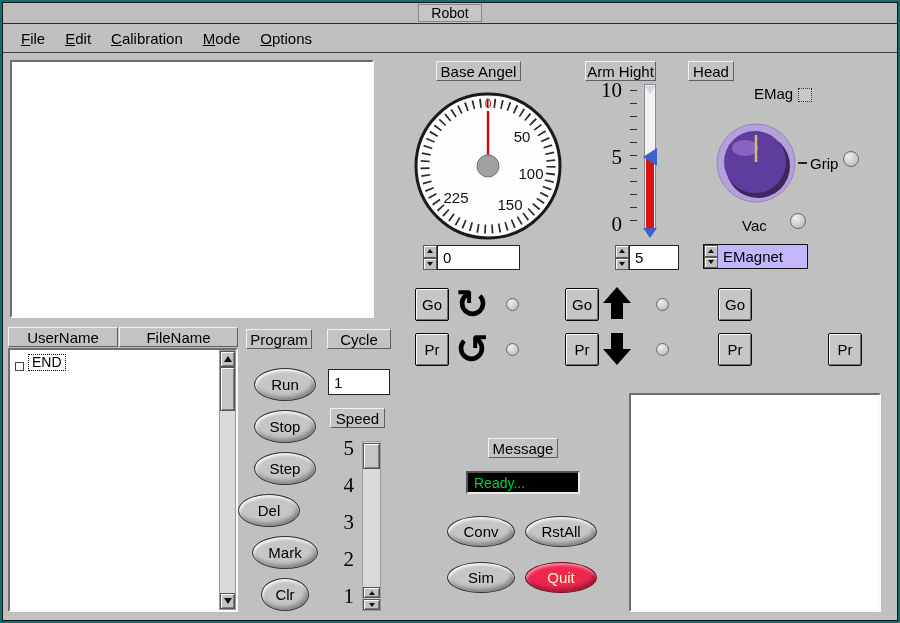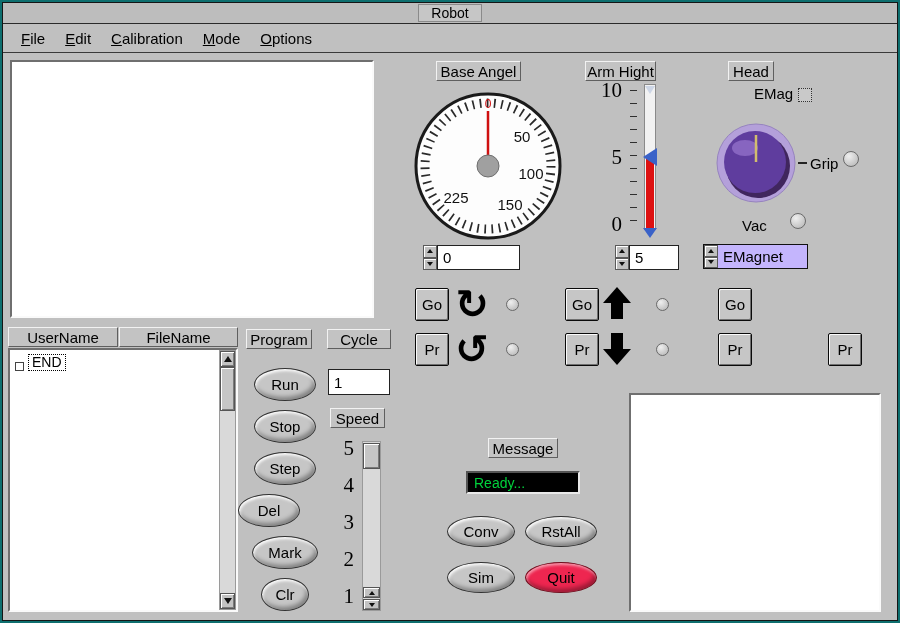--- a/index.html
+++ b/index.html
@@ -17,21 +17,21 @@
   .mkey { text-decoration:underline; }
   .sunken { background:#fff; border-style:solid; border-width:2px; border-color:#6f6f6f #fafafa #fafafa #6f6f6f; }
   .lbl { background:#c3c3c3; border-style:solid; border-width:1px; border-color:#f2f2f2 #5f5f5f #5f5f5f #f2f2f2;
          display:flex; align-items:center; justify-content:center; font-size:15px; }
   .btn { background:#c6c6c6; border:1px solid #0a0a0a; border-radius:2px;
          box-shadow: inset 1px 1px 0 #fafafa, inset -1px -1px 0 #6f6f6f;
          display:flex; align-items:center; justify-content:center; font-size:15px; cursor:default; }
   .oval { border-radius:50%; background:#c6c6c6; border:1px solid #333;
           box-shadow: inset 1px 2px 3px rgba(255,255,255,.95), inset -2px -3px 4px rgba(0,0,0,.35);
           display:flex; align-items:center; justify-content:center; font-size:15px; cursor:default; }
-  .oval.red { background:#ee2650; border-color:#70randomize0; border-color:#70101f; color:#000000;
+  .oval.red { background:#ee2650; border-color:#70randomize0; border-color:#70101f; color:#fef9c3;
           box-shadow: inset 1px 2px 3px rgba(255,255,255,.55), inset -2px -3px 4px rgba(0,0,0,.35); }
   .light { border-radius:50%; background: radial-gradient(circle at 35% 30%, #efefef, #b2b2b2); border:1px solid #6a6a6a; }
   .spinbox { display:flex; }
   .spincol { width:14px; display:flex; flex-direction:column; }
   .sbtn { flex:1; background:#c0c0c0; border:1px solid #5a5a5a; box-shadow: inset 1px 1px 0 #fff;
           display:flex; align-items:center; justify-content:center; }
   .tri-up { width:0; height:0; border-left:3px solid transparent; border-right:3px solid transparent; border-bottom:4px solid #111; }
   .tri-down { width:0; height:0; border-left:3px solid transparent; border-right:3px solid transparent; border-top:4px solid #111; }
   .tri-up.big { border-left-width:4px; border-right-width:4px; border-bottom-width:6px; }
   .tri-down.big { border-left-width:4px; border-right-width:4px; border-top-width:6px; }
@@ -127,21 +127,21 @@
       <div class="sbtn">
           <span class="tri-up"></span>
         </div>
       <div class="sbtn">
           <span class="tri-down"></span>
         </div>
     </div>
     <div class="field" style="flex:1;">5</div>
   </div>
 
-  <div class="abs lbl" style="left:728px; top:61px; width:46px; height:20px;">Head</div>
+  <div class="abs lbl" style="left:688px; top:61px; width:46px; height:20px;">Head</div>
   <div class="abs" style="left:754px; top:85px;">EMag</div>
   <div class="abs" style="left:798px; top:88px; width:14px; height:14px; background:#c9c9c9; border:1px dotted #333;"></div>
 
   <svg class="abs" style="left:715px; top:122px;" width="82" height="82" viewBox="0 0 82 82">
     <circle cx="41" cy="41" r="39" fill="#b4a0da" stroke="#9683bf"></circle>
     <circle cx="43" cy="44" r="32" fill="#40265e"></circle>
     <circle cx="40" cy="40" r="31" fill="#5f3d9e"></circle>
     <ellipse cx="30" cy="26" rx="13" ry="8" fill="#8e6cc6" opacity="0.85"></ellipse>
     <line x1="41" y1="40" x2="41" y2="13" stroke="#d2bd6e" stroke-width="2.5"></line>
   </svg>

